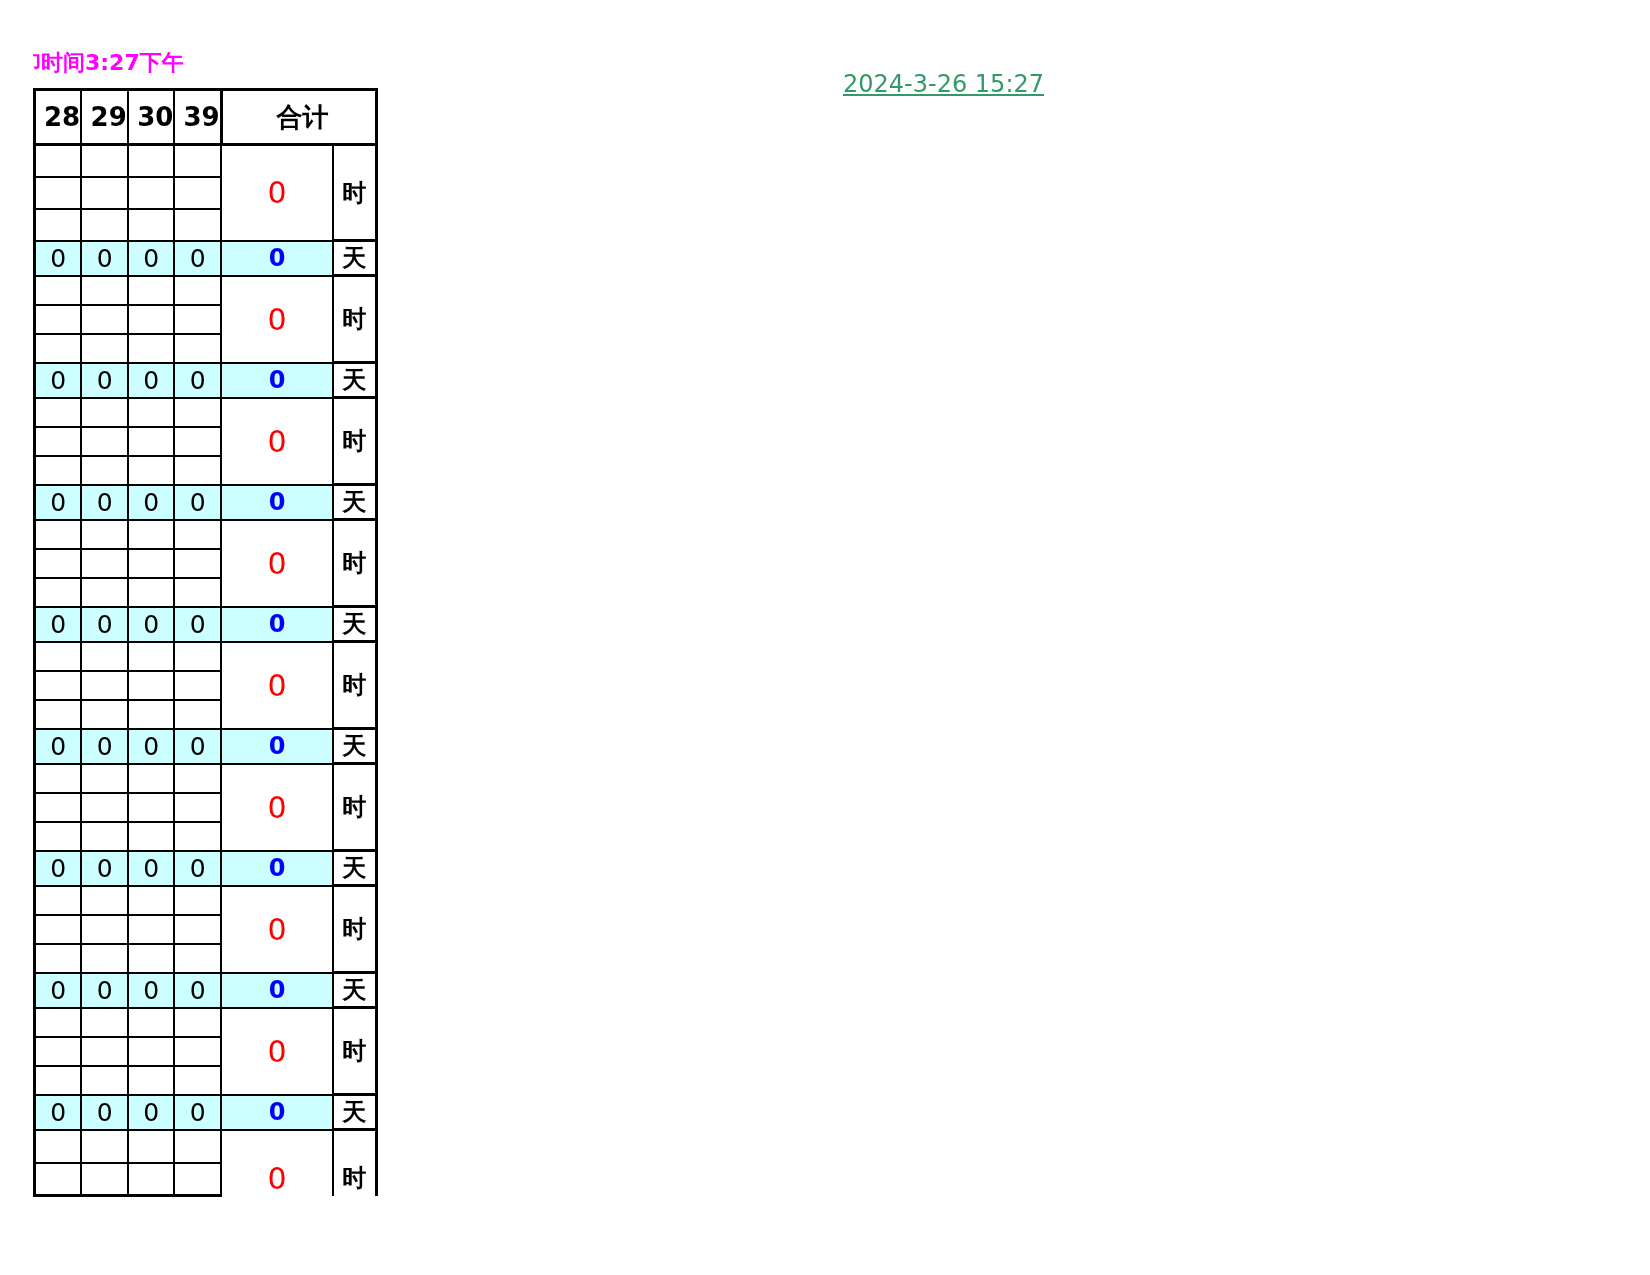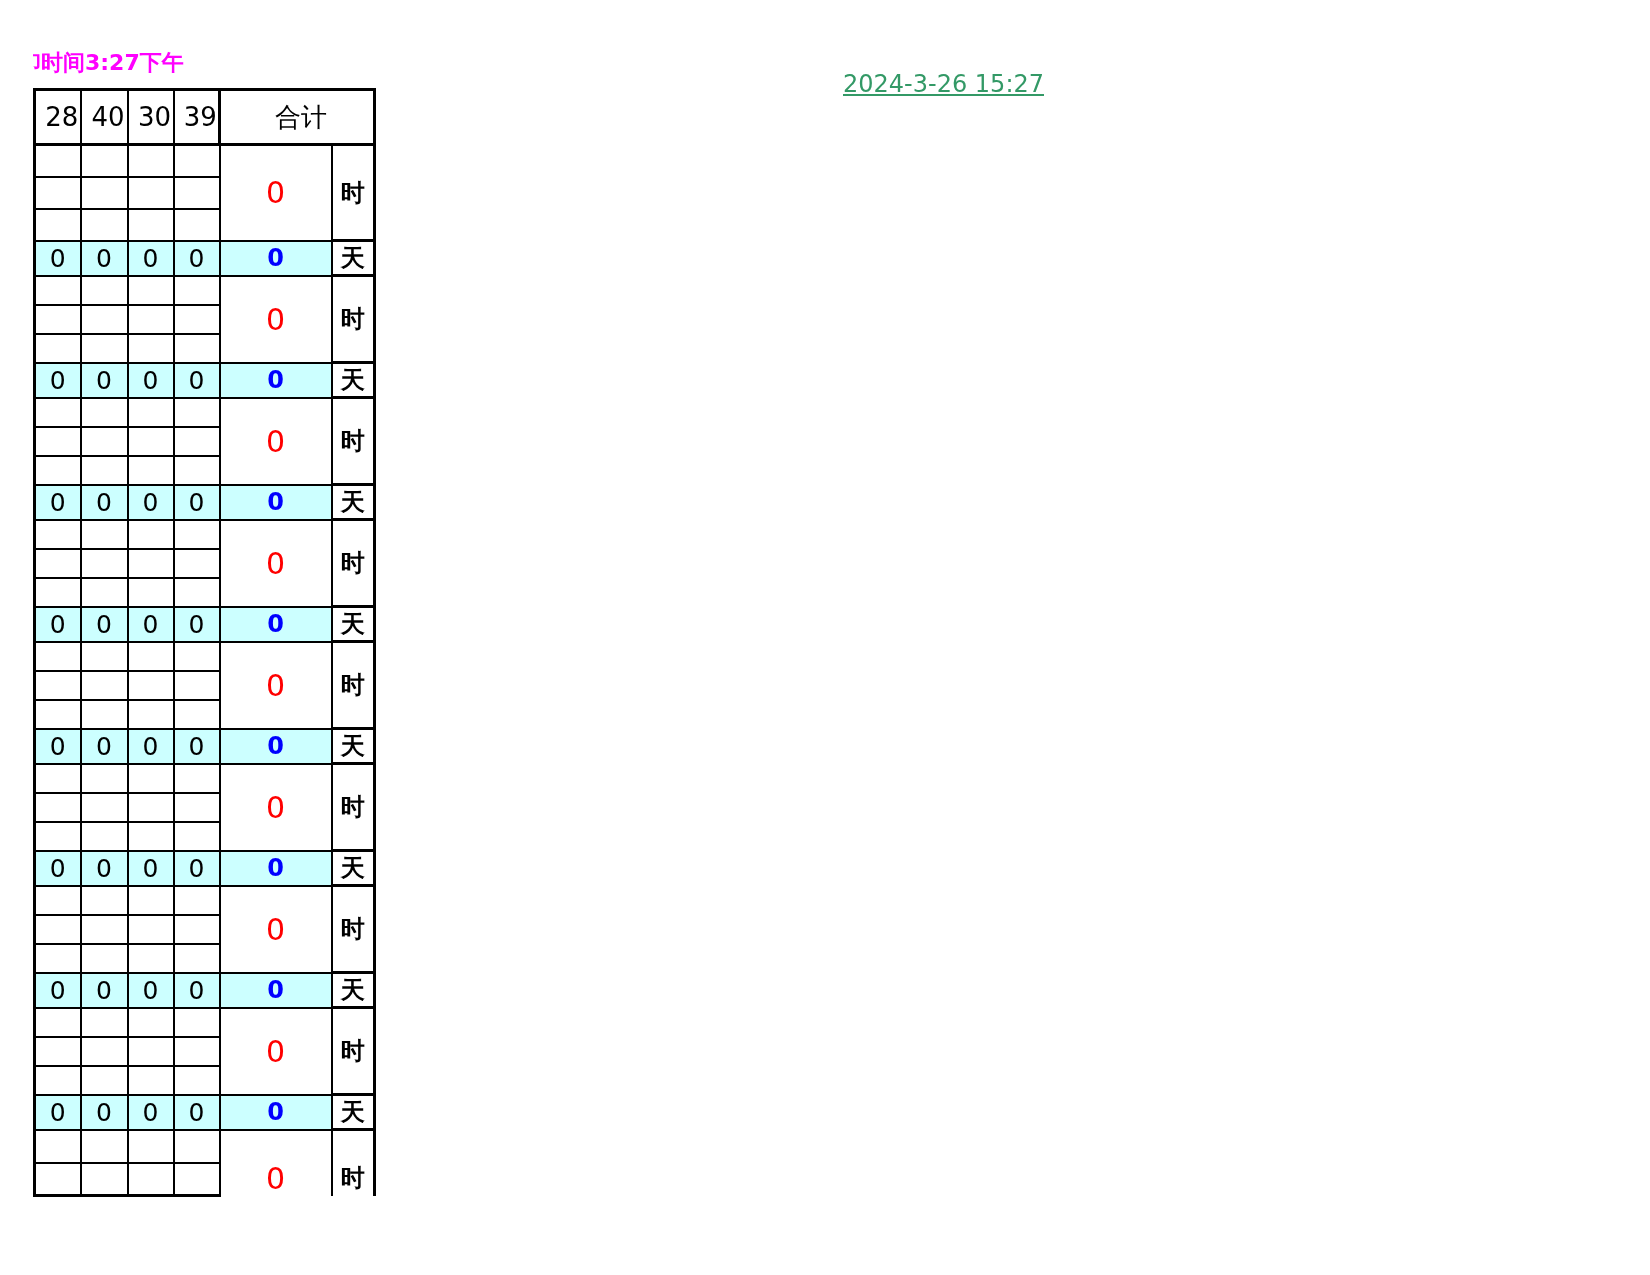--- a/index.html
+++ b/index.html
@@ -36,21 +36,21 @@
     border-collapse:collapse; table-layout:fixed;
   }
   .sheet th, .sheet td {
     border:2px solid var(--c-grid_border);
     padding:0; margin:0;
     text-align:center; vertical-align:middle;
     white-space:nowrap; overflow:hidden;
     color:#000;
   }
   .sheet th {
-    font-size:26px; font-weight:normal;
+    font-size:26px; font-weight:bold;
     border-top:3px solid var(--c-grid_border);
     border-bottom:3px solid var(--c-grid_border);
     padding-left:8px;
   }
   .bl   { border-left:3px solid var(--c-grid_border) !important; }
   .br   { border-right:3px solid var(--c-grid_border) !important; }
   .sepl { border-left:3px solid var(--c-grid_border) !important; }
   .bb   { border-bottom:3px solid var(--c-grid_border) !important; }
   .nobb { border-bottom:none !important; }
   .pushdown { padding-top:30px !important; }
@@ -79,21 +79,21 @@
     <col style="width:46px">
       <col style="width:47px">
       <col style="width:46px">
     <col style="width:46px">
       <col style="width:112px">
       <col style="width:43px">
   </colgroup>
   <thead>
     <tr style="height:55px">
       <th class="bl">28</th>
-      <th>40</th>
+      <th>29</th>
       <th>30</th>
       <th>39</th>
       <th class="sepl br" colspan="2">合计</th>
     </tr>
   </thead>
   <tbody>
       <tr style="height: 32px;">
         <td class="bl"></td>
         <td></td>
         <td></td>

